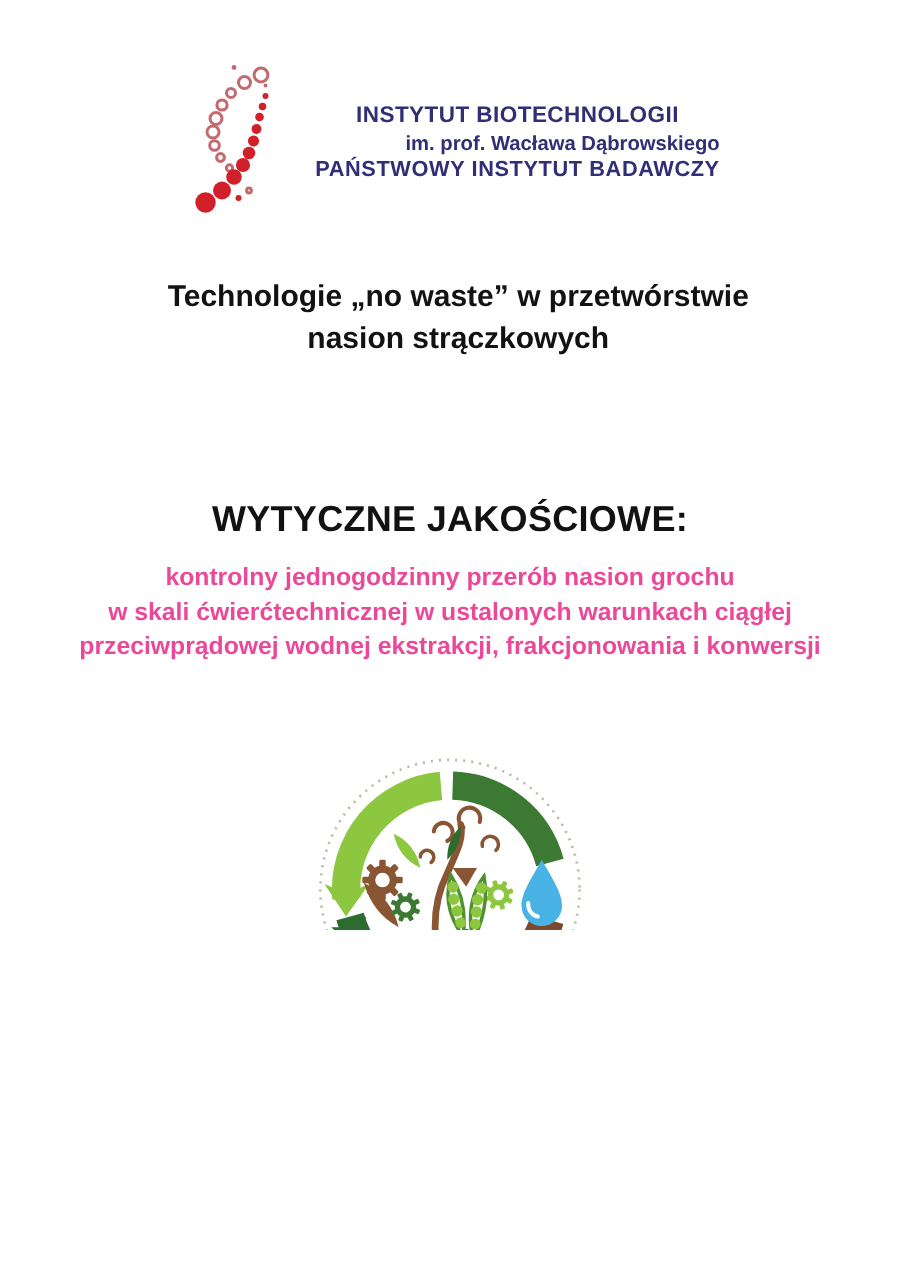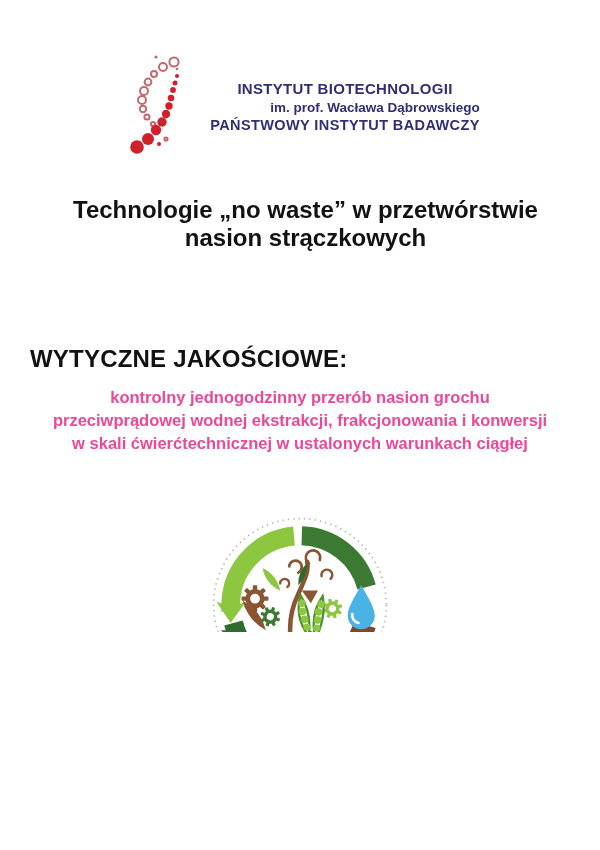--- a/index.html
+++ b/index.html
@@ -2,47 +2,47 @@
 <html><head>
 <meta charset="utf-8">
 <style>
   * { margin: 0; padding: 0; box-sizing: border-box; }
   html, body { background: #ffffff; }
   body { font-family: "Liberation Sans", sans-serif; }
   .page {
     position: relative;
     width: 600px; height: 620px;
     background: #ffffff;
-    margin: 12px auto;
+    margin: 0 auto;
     overflow: hidden;
   }
   .institute-header {
     position: absolute; top: 40px; left: 0; right: 0;
     display: flex; justify-content: center; align-items: center;
     gap: 6px;
   }
   .helix { width: 84px; height: 110px; flex: 0 0 auto; }
   .institute-text {
     text-align: center;
     color: #322e76;
     line-height: 1.3;
   }
   .inst-l1 { font-size: 15px; font-weight: bold; letter-spacing: 0.3px; }
   .inst-l2 { font-size: 15.5px; font-weight: bold; letter-spacing: 0.2px; }
   .inst-l3 { font-size: 13.5px; font-weight: 600; text-align: right; }
   .inst-l4 { font-size: 14.5px; font-weight: bold; letter-spacing: 0.4px; }
   .doc-title {
     position: absolute; top: 184px; left: 41px; right: 30px;
     text-align: center;
-    font-size: 24px; font-weight: bold; color: #121212;
+    font-size: 20px; font-weight: bold; color: #121212;
     line-height: 28px;
   }
   .quality-heading {
     position: absolute; top: 333px; left: 30px; right: 30px;
-    text-align: left;
+    text-align: center;
     font-size: 24px; font-weight: bold; color: #121212;
     letter-spacing: 0.2px;
   }
   .subtitle {
     position: absolute; top: 374px; left: 20px; right: 20px;
     text-align: center;
     font-size: 16.5px; font-weight: bold; color: #ec4899;
     line-height: 23px;
   }
   .emblem-wrap {
@@ -106,22 +106,22 @@
 
   <div class="doc-title">
     <div>Technologie „no waste” w przetwórstwie</div>
     <div>nasion strączkowych</div>
   </div>
 
   <div class="quality-heading">WYTYCZNE JAKOŚCIOWE:</div>
 
   <div class="subtitle">
     <div>kontrolny jednogodzinny przerób nasion grochu</div>
+    <div>w skali ćwierćtechnicznej w ustalonych warunkach ciągłej</div>
     <div>przeciwprądowej wodnej ekstrakcji, frakcjonowania i konwersji</div>
-    <div>w skali ćwierćtechnicznej w ustalonych warunkach ciągłej</div>
   </div>
 
   <div class="emblem-wrap">
     <svg class="emblem" viewBox="-100 -100 200 200" aria-hidden="true">
       <defs>
         <g id="gear">
           <circle r="7" fill="none" stroke="currentColor" stroke-width="4.6"></circle>
           <g fill="currentColor">
             <rect x="-2.1" y="-13" width="4.2" height="5.6" rx="1"></rect>
             <rect x="-2.1" y="-13" width="4.2" height="5.6" rx="1" transform="rotate(45)"></rect>

